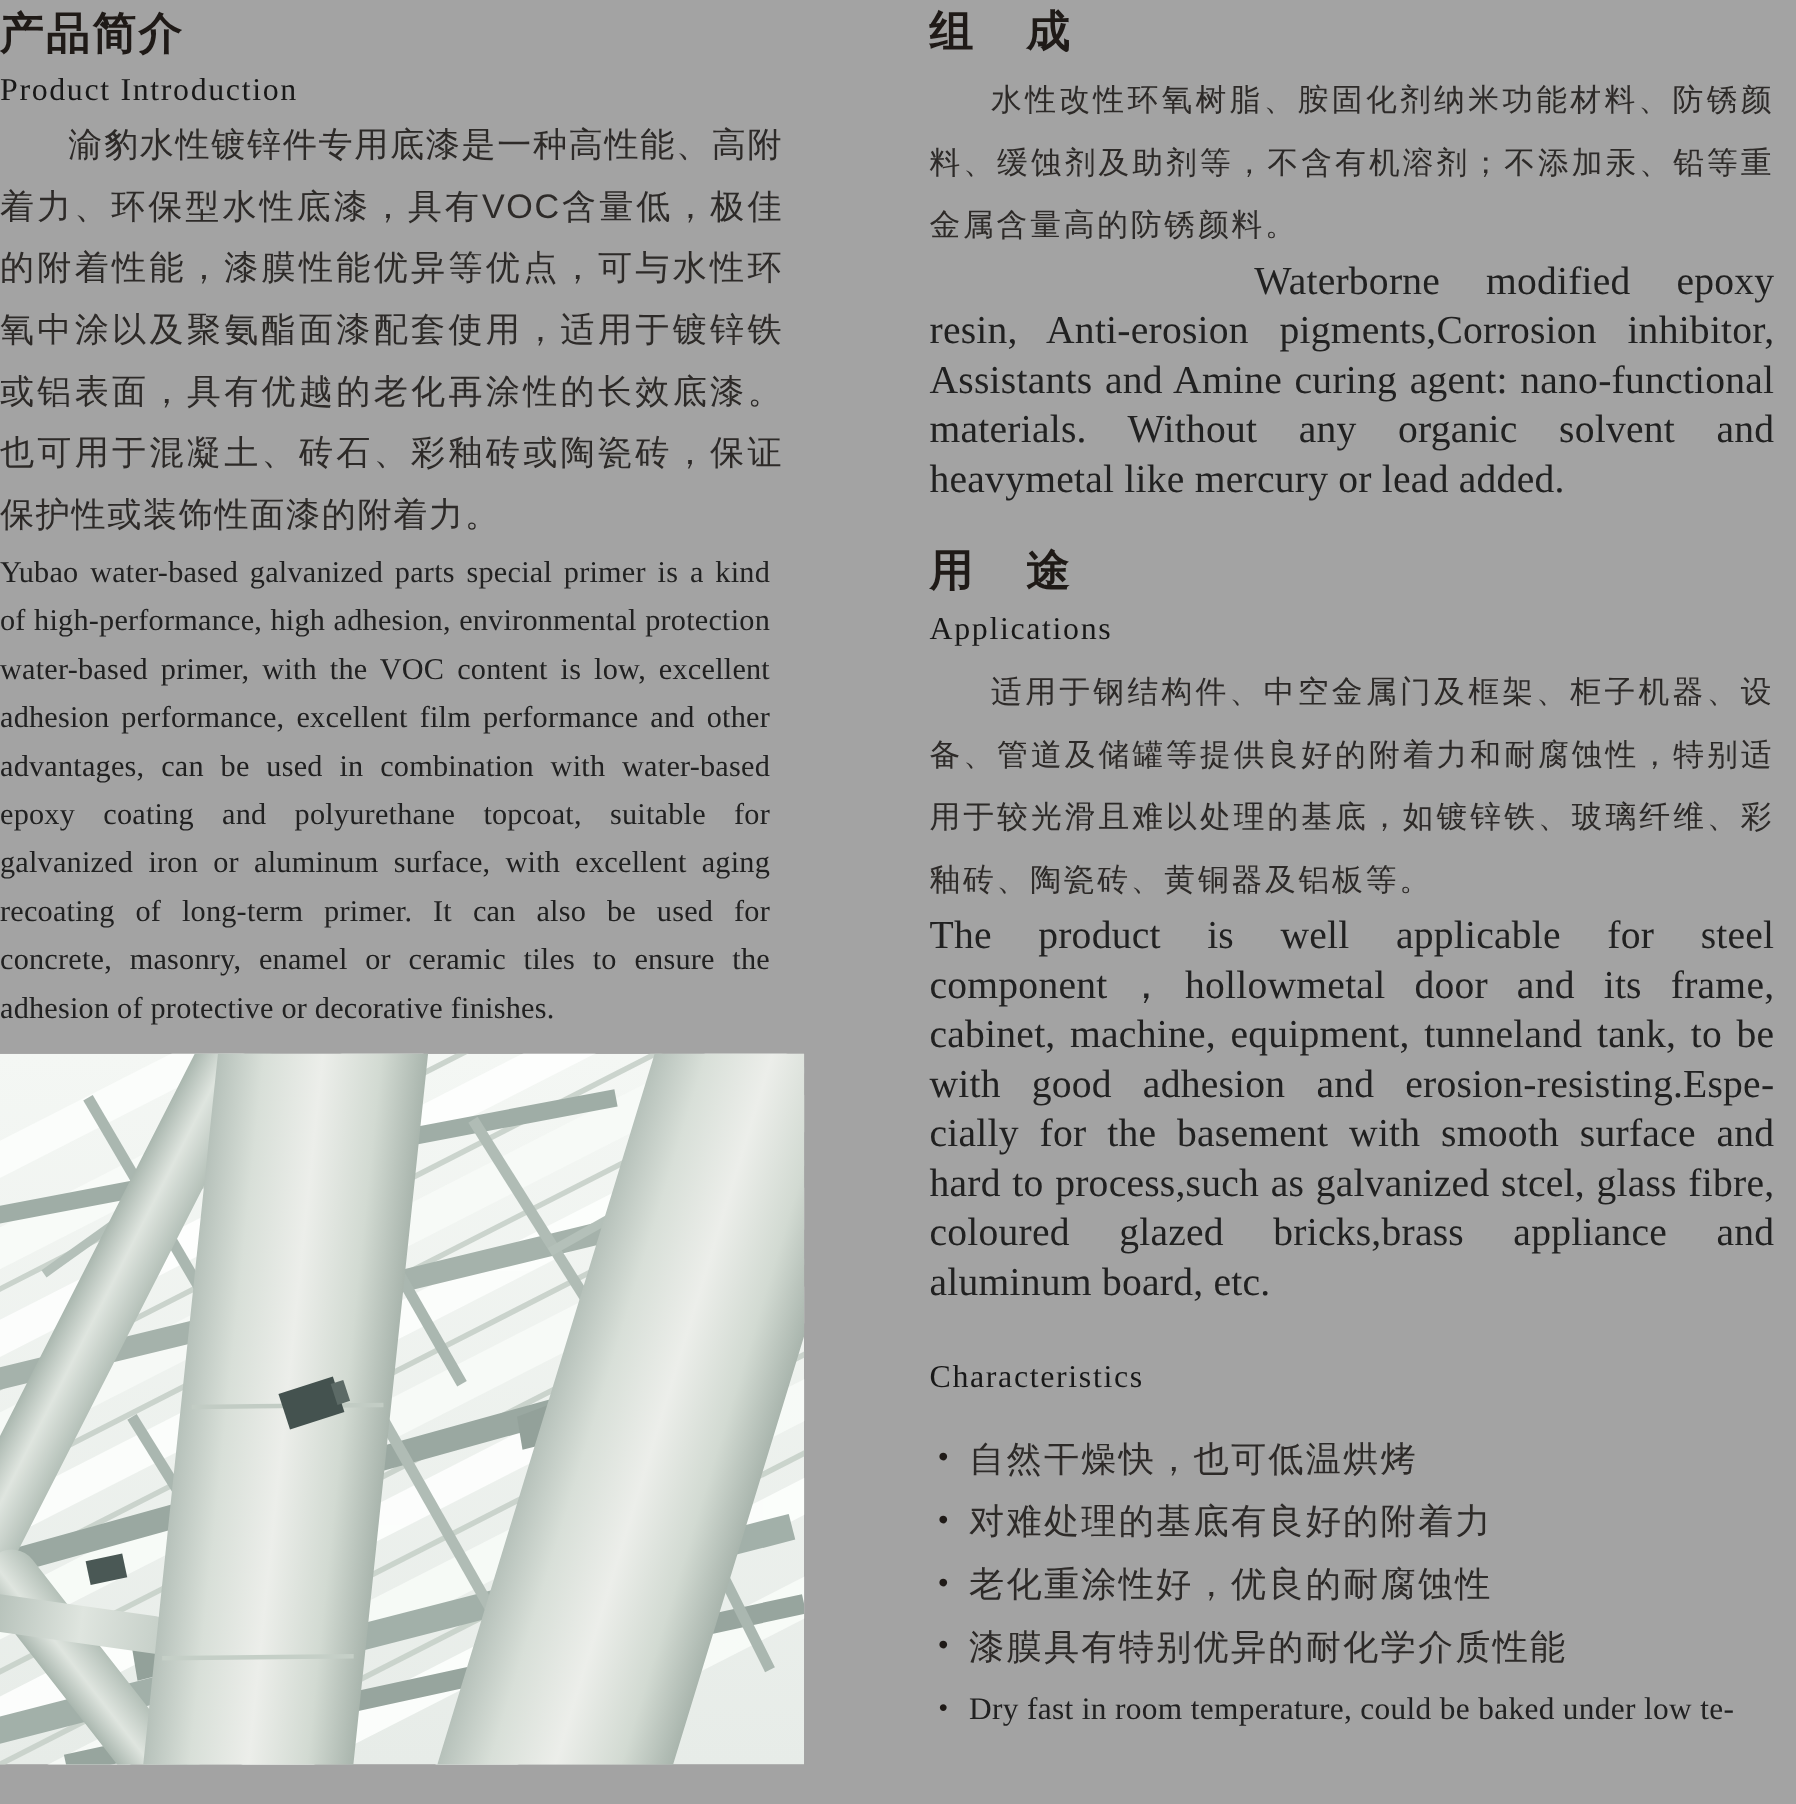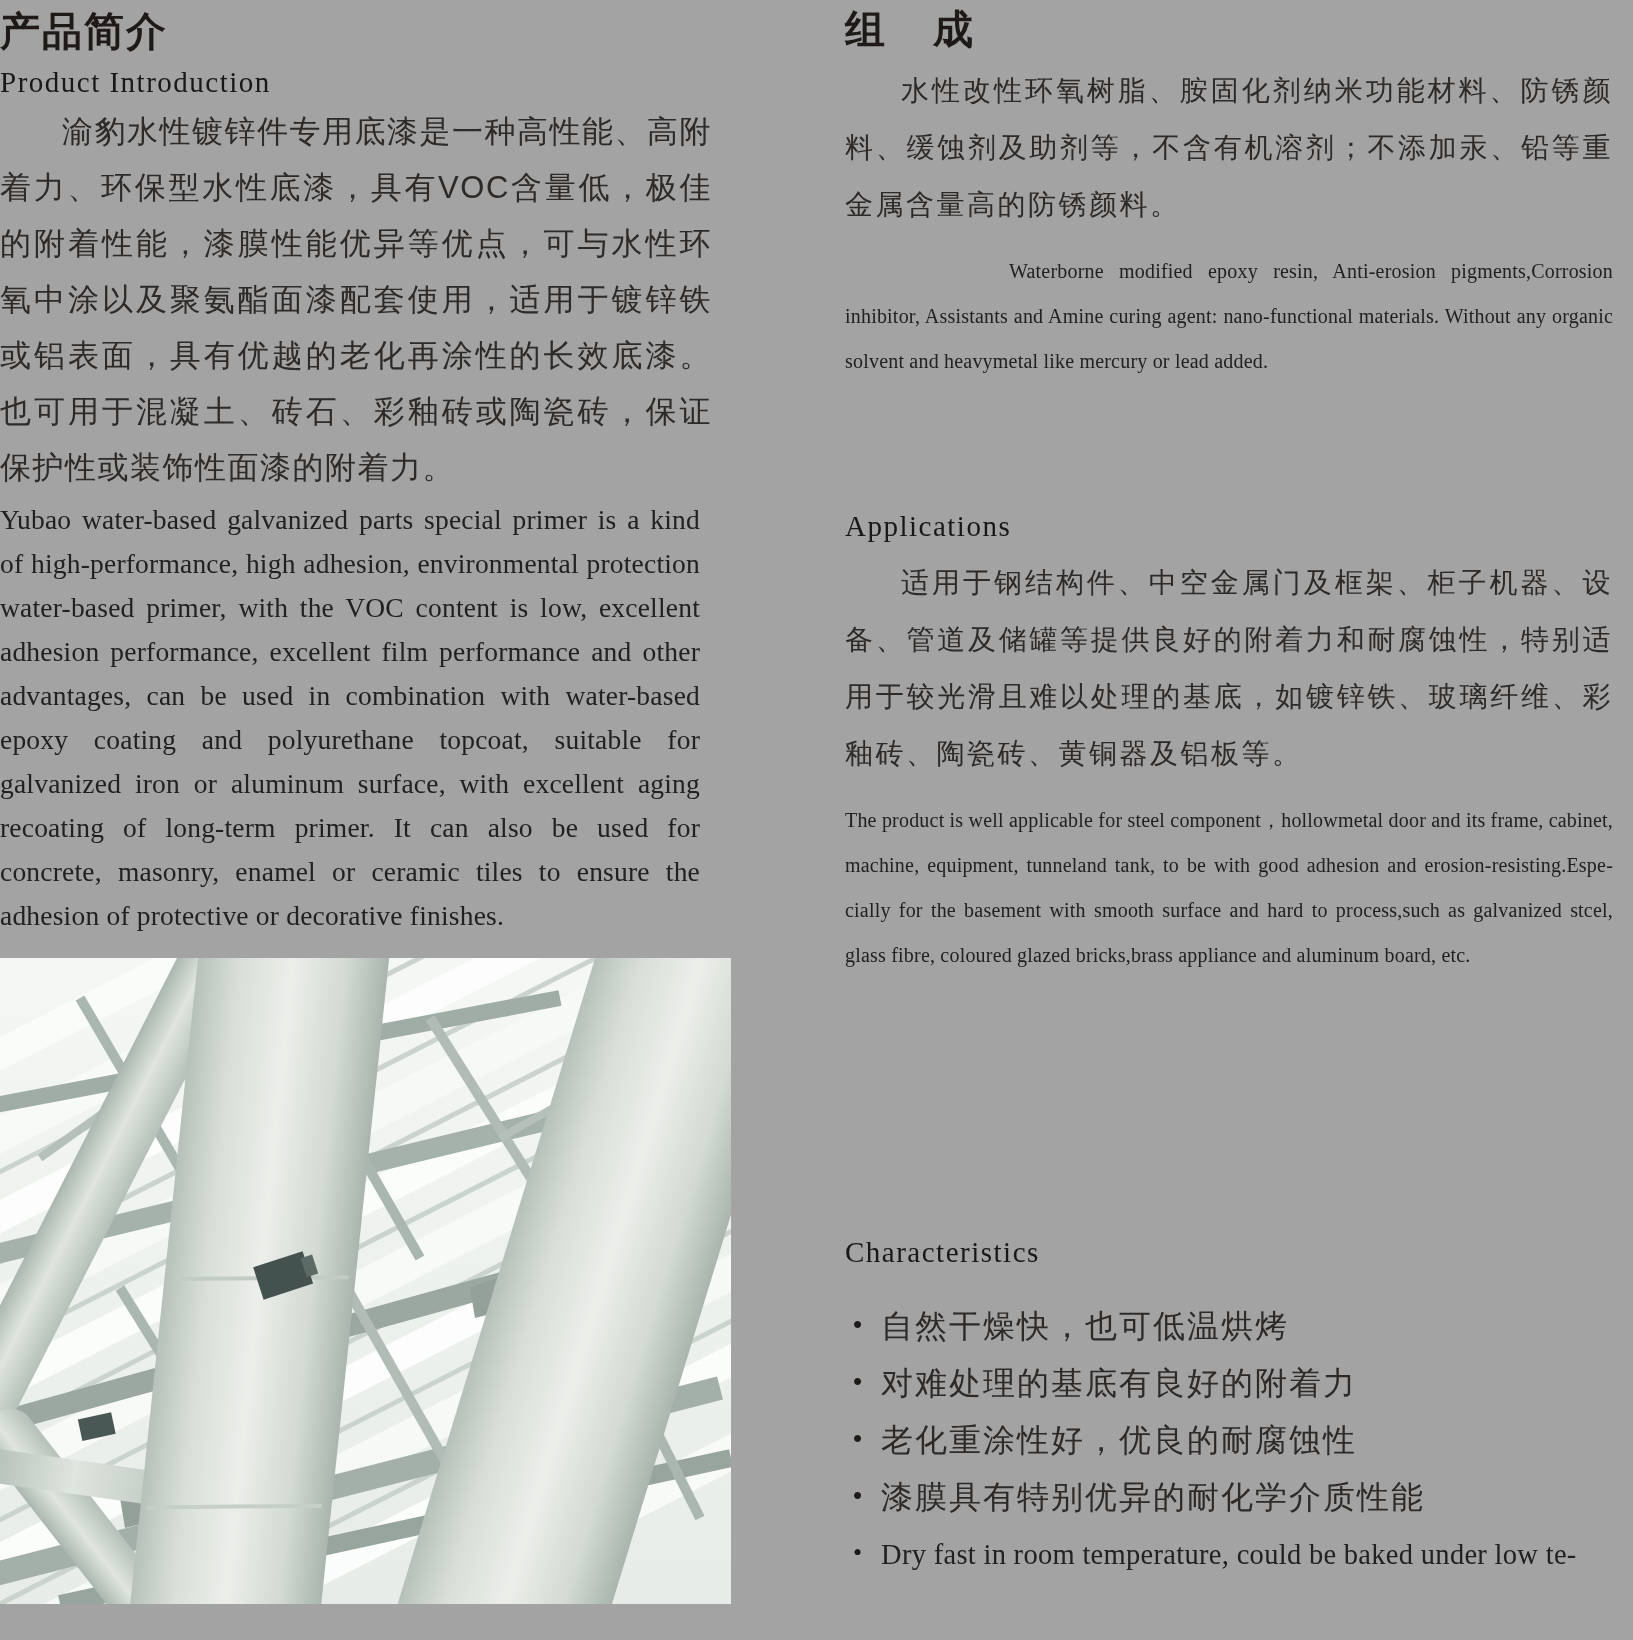--- a/index.html
+++ b/index.html
@@ -42,21 +42,21 @@
     position:absolute; left:0; top:958px; width:731px; height:646px; display:block;
   }
 
   
   .sec { position:absolute; left:0; width:768px; }
   .sec-compositions   { top:6px; }
   .sec-applications   { top:496px; }
   .sec-characteristics{ top:1222px; }
   .sec .h-en { margin-top:12px; }
   .sec .p-zh { margin-top:10px; font-size:28px; line-height:57px; letter-spacing:2.5px; }
-  .sec .p-en { margin-top:16px; font-size:20px; line-height:45px; }
+  .sec .p-en { margin-top:0; font-size:36px; line-height:45px; }
   .p-en.big-indent { text-indent:8.2em; }
 
   .bullets { margin-top:28px; }
   .bullet {
     position:relative; padding-left:36px; margin:0;
     font-size:32px; line-height:57px; letter-spacing:2px;
     color:#2d2a28; text-align:left;
   }
   .bullet .dot {
     position:absolute; left:8px; top:-2px; font-size:26px; color:#1f1a17;
@@ -183,20 +183,21 @@
 
   <div class="col col-right">
 
     <div class="sec sec-compositions">
       <h2 class="h-zh spaced">组　成</h2>
       <p class="p-zh">水性改性环氧树脂、胺固化剂纳米功能材料、防锈颜料、缓蚀剂及助剂等，不含有机溶剂；不添加汞、铅等重金属含量高的防锈颜料。</p>
       <p class="p-en big-indent">Waterborne modified epoxy resin, Anti-erosion pigments,Corrosion inhibitor, Assistants and Amine curing agent: nano-functional materials. Without any organic solvent and heavymetal like mercury or lead added.</p>
     </div>
 
     <div class="sec sec-applications">
+      <h2 class="h-zh spaced">用　途</h2>
       <div class="h-en">Applications</div>
       <p class="p-zh">适用于钢结构件、中空金属门及框架、柜子机器、设备、管道及储罐等提供良好的附着力和耐腐蚀性，特别适用于较光滑且难以处理的基底，如镀锌铁、玻璃纤维、彩釉砖、陶瓷砖、黄铜器及铝板等。</p>
       <p class="p-en">The product is well applicable for steel component，hollowmetal door and its frame, cabinet, machine, equipment, tunneland tank, to be with good adhesion and erosion-resisting.Espe-cially for the basement with smooth surface and hard to process,such as galvanized stcel, glass fibre, coloured glazed bricks,brass appliance and aluminum board, etc.</p>
     </div>
 
     <div class="sec sec-characteristics">
       <div class="h-en">Characteristics</div>
       <div class="bullets">
         <p class="bullet">
           <span class="dot">•</span>

